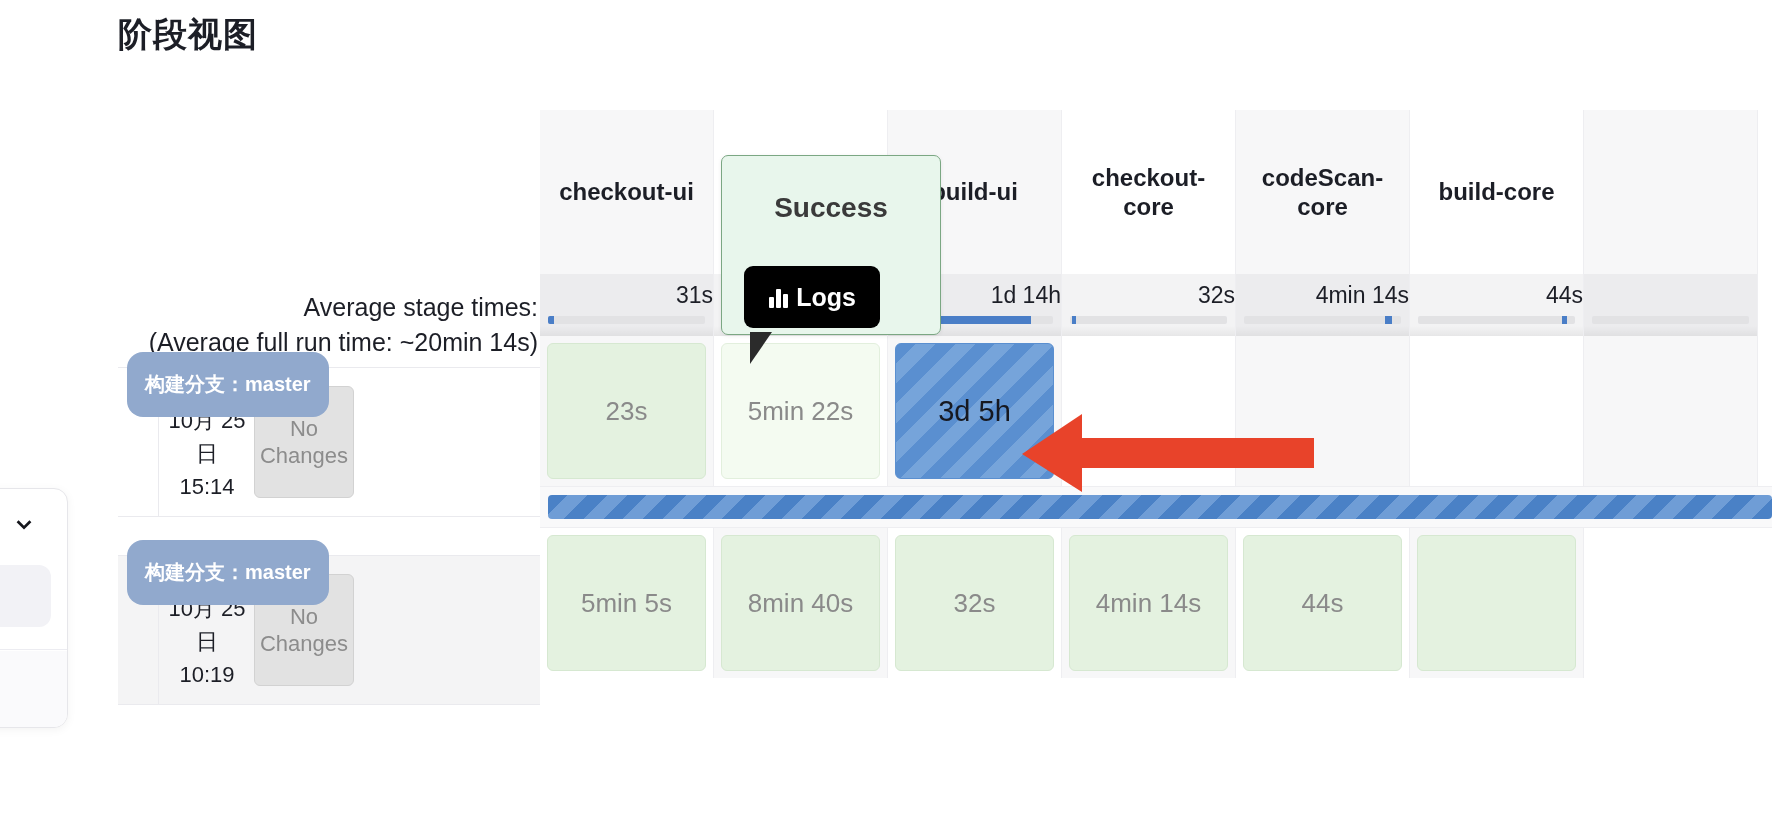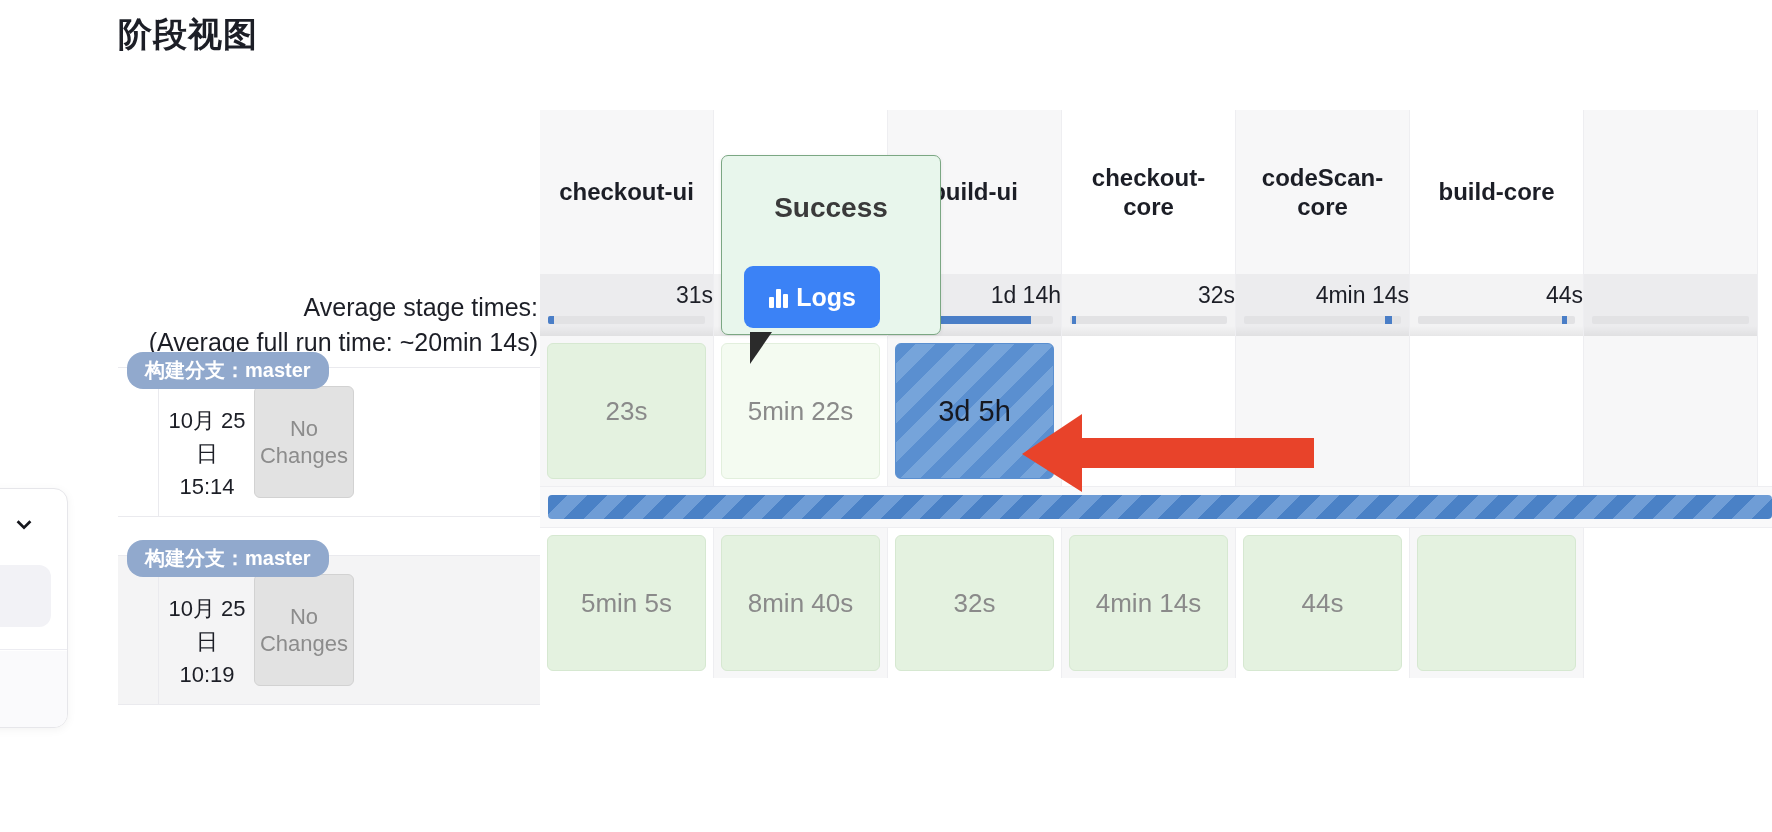--- a/index.html
+++ b/index.html
@@ -183,21 +183,21 @@
   .build-row.r2 { top: 555px; height: 150px; background:#f4f4f5; }
 
   .branch-badge {
     position: absolute;
     left: 9px; top: -16px;
     background: #91a9cd;
     color: #ffffff;
     font-size: 20px;
     font-weight: 700;
     border-radius: 16px;
-    padding: 5px 18px;
+    padding: 19px 18px;
     white-space: nowrap;
     z-index: 4;
   }
   .build-date {
     position: absolute;
     left: 46px; top: 36px;
     width: 86px;
     text-align: center;
     font-size: 22px;
     color: #1c1e26;
@@ -234,21 +234,21 @@
     box-shadow: 0 1px 4px rgba(0,0,0,0.07);
   }
   .tooltip-title {
     position: absolute; left: 0; top: 36px; width: 100%;
     text-align: center;
     font-size: 28px; font-weight: 700; color: #3a3a3a;
   }
   .tooltip-btn {
     position: absolute; left: 22px; top: 110px;
     width: 136px; height: 62px;
-    background: #3b82f6;
+    background: #000000;
     border-radius: 9px;
     display: flex; align-items: center; justify-content: center;
     gap: 4px;
     color: #ffffff;
     font-size: 25px; font-weight: 700;
     cursor: pointer;
   }
   .tooltip-arrow {
     position: absolute;
     left: 28px; bottom: -30px;

